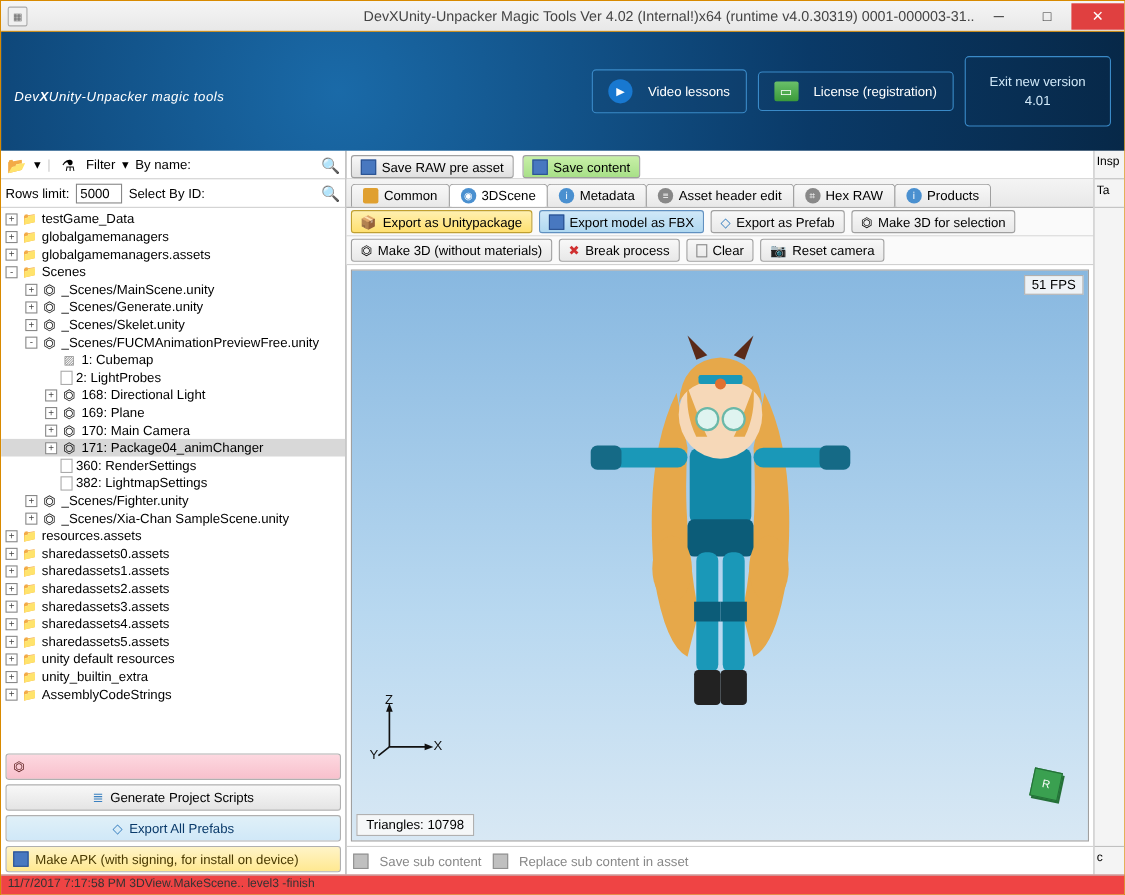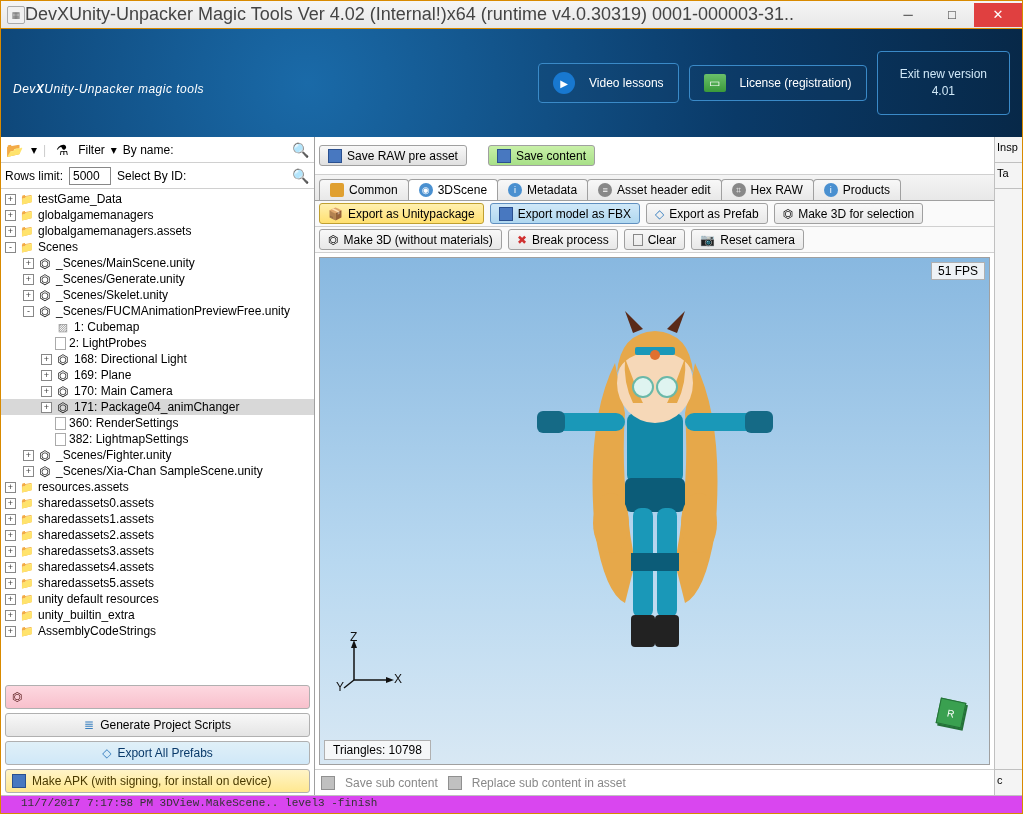--- a/index.html
+++ b/index.html
@@ -1,21 +1,21 @@
 <!DOCTYPE html>
 <html><head>
 <meta charset="utf-8">
 <style>
 * { box-sizing: border-box; margin: 0; padding: 0; font-family: "Segoe UI", Tahoma, sans-serif; font-size: 12px; }
 body { width: 1023px; height: 814px; background: #fff; overflow: hidden; }
 
 .window { width: 1023px; height: 814px; border: 1px solid #d88a00; background: #fff; display: flex; flex-direction: column; }
 
 .titlebar { height: 28px; background: linear-gradient(#f5f5f5,#e8e8e8); border-bottom: 1px solid #d88a00; display: flex; align-items: center; padding: 0 0 0 6px; }
-.titlebar .title { flex: 1; text-align: left; color: #444; font-size: 18px; }
+.titlebar .title { flex: 1; text-align: right; color: #444; font-size: 13px; }
 .winbtns { display: flex; }
 .winbtn { width: 44px; height: 24px; display: flex; align-items: center; justify-content: center; font-size: 13px; color: #333; }
 .winbtn.close { background: #e04040; color: #fff; width: 48px; }
 .appicon { width: 18px; height: 18px; background: #f0f0f0; border: 1px solid #aaa; border-radius: 2px; display: flex; align-items: center; justify-content: center; font-size: 9px; color: #666; }
 
 .banner { height: 108px; background: radial-gradient(circle at 30% 50%, #1a6aa8 0%, #0a3a68 60%, #072848 100%); position: relative; display: flex; align-items: center; padding: 0 12px; color: #fff; }
 .logo { font-size: 30px; font-style: italic; font-weight: 300; letter-spacing: 0.5px; }
 .logo b { font-weight: 600; }
 .banner-btn { border: 1px solid #3a8ac8; border-radius: 4px; padding: 8px 14px; display: flex; align-items: center; gap: 14px; margin-left: 10px; color: #fff; font-size: 13px; background: rgba(20,60,100,0.25); }
 .banner-btn .circ { width: 22px; height: 22px; border-radius: 50%; background: #1878d0; display: flex; align-items: center; justify-content: center; font-size: 10px; }
@@ -43,21 +43,21 @@
 
 .lbtn { margin: 2px 4px; padding: 4px 6px; background: linear-gradient(#f8f8f8,#e4e4e4); border: 1px solid #b0b0b0; border-radius: 3px; display: flex; align-items: center; gap: 6px; font-size: 11.5px; }
 .lbtn.green { background: linear-gradient(#d8f8c8,#b8e8a8); color: #154015; }
 .lbtn.pink { background: linear-gradient(#fdd8e0,#f8c0cc); color: #5a1a1a; }
 .lbtn.yel  { background: linear-gradient(#fff4c8,#ffe890); color: #4a3a00; }
 .lbtn.blue { background: linear-gradient(#e0f0f8,#d0e8f8); color: #0a3a6a; }
 .disk { width: 14px; height: 14px; background: #4878c0; border: 1px solid #2a5090; }
 
 .right { flex: 1; display: flex; flex-direction: column; min-width: 0; }
 
-.toolbar1 { height: 38px; display: flex; align-items: center; gap: 21px; padding: 0 4px; border-bottom: 1px solid #d0d0d0; }
+.toolbar1 { height: 26px; display: flex; align-items: flex-end; gap: 8px; padding: 0 4px; border-bottom: 1px solid #d0d0d0; }
 .tbtn { padding: 2px 8px; border: 1px solid #a0a0a0; border-radius: 3px; background: linear-gradient(#f8f8f8,#e0e0e0); display: flex; align-items: center; gap: 5px; font-size: 12px; height: 21px; }
 .tbtn.ysel { background: linear-gradient(#c8f0a8,#a8e088); }
 
 .tabs { height: 26px; display: flex; align-items: flex-end; padding: 0 4px; background: linear-gradient(#f4f4f4,#e8e8e8); border-bottom: 1px solid #a0a0a0; gap: 0; }
 .tab { padding: 3px 10px; border: 1px solid #a0a0a0; border-bottom: none; border-radius: 4px 4px 0 0; background: linear-gradient(#f8f8f8,#e8e8e8); display: flex; align-items: center; gap: 5px; font-size: 12px; margin-right: -1px; }
 .tab.front { background: #fff; position: relative; z-index: 2; }
 .tabico { width: 14px; height: 14px; border-radius: 50%; background: #4a90d0; color: #fff; font-size: 9px; display: flex; align-items: center; justify-content: center; }
 .tabico.fold { border-radius: 2px; background: #e0a030; color: transparent; }
 
 .toolbar2, .toolbar3 { height: 26px; display: flex; align-items: center; gap: 6px; padding: 0 4px; border-bottom: 1px solid #d0d0d0; background: #fafafa; flex-wrap: nowrap; }
@@ -73,21 +73,21 @@
 .gizmo .cube3d { width: 26px; height: 26px; background: #3aa050; transform: rotate(12deg); border: 1px solid #247038; position: absolute; top: 6px; left: 9px; box-shadow: 2px 2px 0 #247038; color:#fff; font-size:10px; text-align:center; line-height:26px; }
 
 .character { position: absolute; left: 50%; top: 50%; transform: translate(-50%,-52%); width: 260px; height: 400px; }
 
 .bottombar { height: 26px; display: flex; align-items: center; gap: 10px; padding: 0 6px; border-top: 1px solid #d0d0d0; color: #888; font-size: 12px; }
 .bottombar .disk2 { width: 14px; height: 14px; background: #c0c0c0; border: 1px solid #909090; }
 
 .rsidebar { width: 28px; border-left: 1px solid #c0c0c0; background: #f4f4f4; display: flex; flex-direction: column; }
 .rsidebar .rt { height: 26px; border-bottom: 1px solid #c0c0c0; font-size: 11px; padding: 4px 2px; overflow: hidden; }
 
-.status { height: 18px; border-top: 1px solid #c0c0c0; font-size: 11px; padding: 1px 20px; color: #333; background: #d946ef; font-family: Liberation Mono, monospace; }
+.status { height: 18px; border-top: 1px solid #c0c0c0; font-size: 11px; padding: 1px 6px; color: #333; background: #ef4444; }
 
 input.inline { border: 1px solid #888; height: 18px; padding: 0 3px; font-size: 12px; }
 </style>
 </head>
 <body>
 
 <div class="window">
 
   <div class="titlebar">
     <span class="appicon">▦</span>

